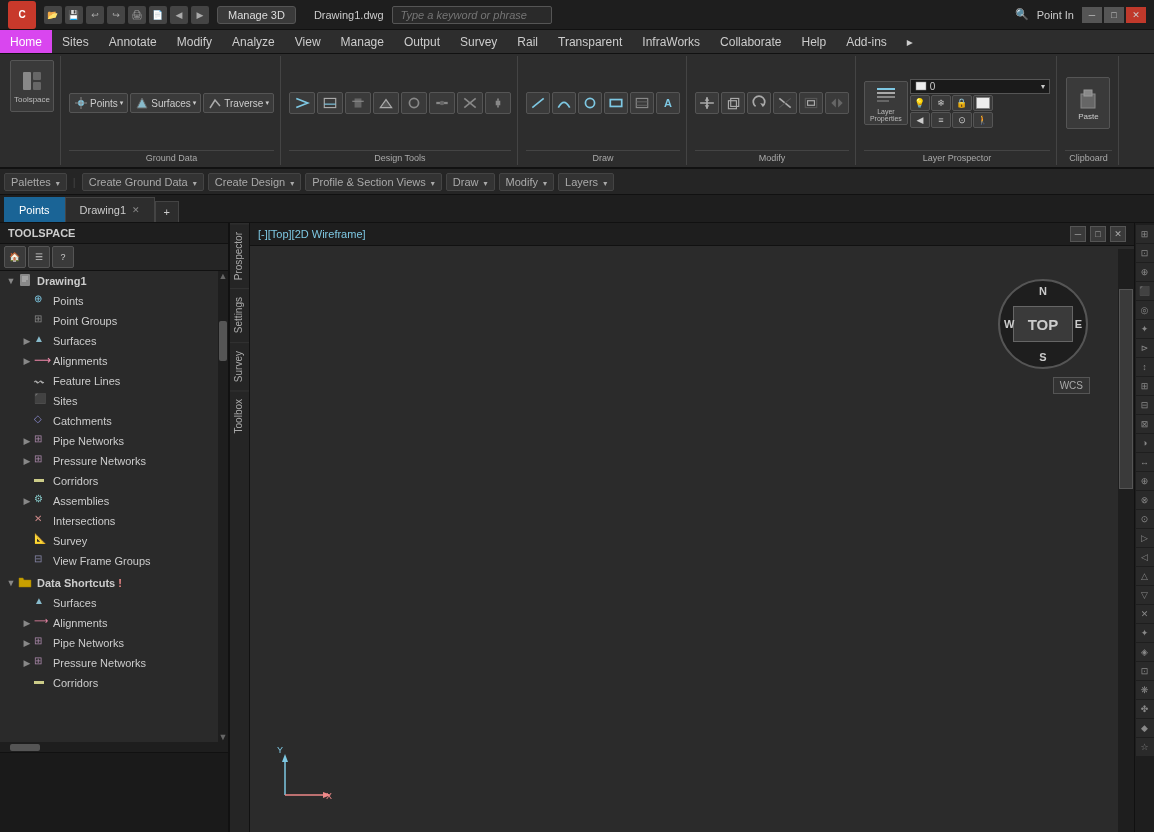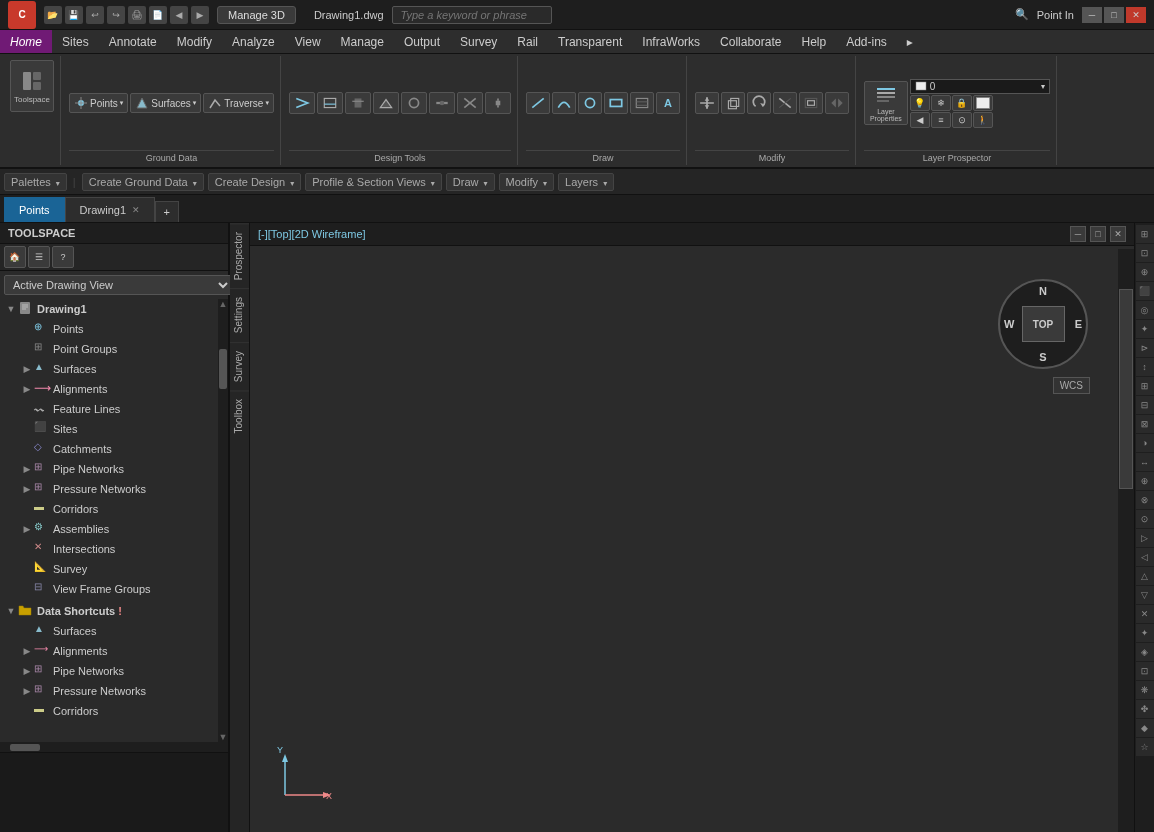--- a/index.html
+++ b/index.html
@@ -15,21 +15,21 @@
     #titlebar .search-box { background: #2a2a2a; border: 1px solid #555; border-radius: 2px; padding: 2px 8px; font-size: 11px; color: #888; width: 160px; font-style: italic; }
     #titlebar .right-items { margin-left: auto; display: flex; align-items: center; gap: 8px; }
     #titlebar .sign-in { color: #ccc; font-size: 11px; }
     #titlebar .win-btns { display: flex; gap: 2px; }
     #titlebar .win-btn { width: 20px; height: 16px; background: #555; display: flex; align-items: center; justify-content: center; font-size: 9px; cursor: pointer; color: #ccc; }
     #titlebar .win-btn.close { background: #c0392b; }
 
     
     #menubar { height: 24px; background: #2d2d2d; display: flex; align-items: center; border-bottom: 1px solid #111; }
     .menu-item { padding: 4px 10px; font-size: 12px; color: #ccc; cursor: pointer; height: 100%; display: flex; align-items: center; }
-    .menu-item.active { background: #701a75; color: white; font-style: italic; }
+    .menu-item.active { background: #d946ef; color: white; }
 
     
     #ribbon { height: 115px; background: #2d2d2d; border-bottom: 2px solid #111; display: flex; flex-direction: column; }
     #ribbon-content { flex: 1; display: flex; align-items: stretch; padding: 2px 4px; gap: 2px; }
     .ribbon-group { display: flex; flex-direction: column; align-items: center; border-right: 1px solid #444; padding: 2px 6px; min-width: 60px; }
     .ribbon-group-icons { display: flex; gap: 2px; flex-wrap: wrap; justify-content: center; flex: 1; align-items: center; }
     .ribbon-group-label { font-size: 9px; color: #aaa; text-align: center; margin-top: 2px; border-top: 1px solid #444; width: 100%; padding-top: 2px; white-space: nowrap; overflow: hidden; text-overflow: ellipsis; }
     .ribbon-icon { width: 32px; height: 32px; background: #3a3a3a; border: 1px solid #555; border-radius: 2px; display: flex; flex-direction: column; align-items: center; justify-content: center; cursor: pointer; font-size: 8px; color: #ccc; }
     .ribbon-icon svg { width: 16px; height: 16px; }
     .ribbon-dropdown { display: flex; align-items: center; gap: 2px; background: #3a3a3a; border: 1px solid #555; border-radius: 2px; padding: 2px 4px; cursor: pointer; font-size: 10px; color: #ccc; white-space: nowrap; }
@@ -84,21 +84,21 @@
     #viewport-header .vp-btn { width: 16px; height: 16px; background: #3a3a3a; border: 1px solid #555; display: flex; align-items: center; justify-content: center; font-size: 9px; color: #aaa; cursor: pointer; }
     #viewport-canvas { flex: 1; background: #2b2b2b; position: absolute; top: 26px; left: 0; right: 16px; bottom: 0; }
     
     #compass { position: absolute; top: 30px; right: 30px; width: 90px; height: 90px; }
     .compass-ring { width: 90px; height: 90px; border-radius: 50%; border: 2px solid #555; background: #1e1e1e; position: relative; display: flex; align-items: center; justify-content: center; }
     .compass-letter { position: absolute; font-size: 11px; font-weight: bold; color: #ccc; }
     .compass-letter.n { top: 4px; left: 50%; transform: translateX(-50%); }
     .compass-letter.s { bottom: 4px; left: 50%; transform: translateX(-50%); }
     .compass-letter.e { right: 4px; top: 50%; transform: translateY(-50%); }
     .compass-letter.w { left: 4px; top: 50%; transform: translateY(-50%); }
-    .compass-center { width: 43px; height: 36px; background: #3a3a3a; border: 1px solid #666; display: flex; align-items: center; justify-content: center; font-size: 10px; font-weight: bold; color: #ccc; cursor: pointer; }
+    .compass-center { width: 60px; height: 36px; background: #3a3a3a; border: 1px solid #666; display: flex; align-items: center; justify-content: center; font-size: 15px; font-weight: bold; color: #ccc; cursor: pointer; }
     #wcs-label { position: absolute; top: 128px; right: 28px; background: #333; border: 1px solid #555; padding: 2px 6px; font-size: 10px; color: #aaa; cursor: pointer; }
     
     #axis-indicator { position: absolute; bottom: 20px; left: 20px; }
     #viewport-scrollbar-v { position: absolute; right: 0; top: 26px; bottom: 0; width: 16px; background: #1e1e1e; }
     #viewport-scrollbar-thumb { width: 14px; height: 200px; background: #3a3a3a; border: 1px solid #555; margin: 0 1px; margin-top: 40px; cursor: pointer; }
 
     
     #far-right { width: 20px; background: #1e1e1e; border-left: 1px solid #111; display: flex; flex-direction: column; align-items: center; padding: 2px 0; gap: 1px; }
     .fr-icon { width: 18px; height: 18px; background: #2a2a2a; display: flex; align-items: center; justify-content: center; font-size: 9px; color: #888; cursor: pointer; }
 
@@ -362,20 +362,32 @@
               <div class="ribbon-icon" style="width:20px;height:16px;font-size:9px;">≡</div>
               <div class="ribbon-icon" style="width:20px;height:16px;font-size:9px;">⊙</div>
               <div class="ribbon-icon" style="width:20px;height:16px;font-size:9px;">🚶</div>
             </div>
           </div>
         </div>
       </div>
       <div class="ribbon-group-label">Layer Prospector</div>
     </div>
 
+    <div class="ribbon-group" style="min-width:60px;">
+      <div class="ribbon-group-icons">
+        <div class="ribbon-large-btn">
+          <svg width="22" height="24" viewBox="0 0 22 24">
+            <rect x="4" y="8" width="14" height="14" fill="#666" stroke="#888" stroke-width="1"></rect>
+            <rect x="7" y="4" width="8" height="6" fill="#888" stroke="#999" stroke-width="1"></rect>
+          </svg>
+          <span style="font-size:8px;">Paste</span>
+        </div>
+      </div>
+      <div class="ribbon-group-label">Clipboard</div>
+    </div>
   </div>
 </div>
 
 <div id="toolbar-row">
   <div class="toolbar-label"><span>Palettes</span> <span class="arrow">▾</span></div>
   <span style="color:#444;margin:0 2px;">|</span>
   <div class="toolbar-label"><span>Create Ground Data</span> <span class="arrow">▾</span></div>
   <div class="toolbar-label"><span>Create Design</span> <span class="arrow">▾</span></div>
   <div class="toolbar-label"><span>Profile &amp; Section Views</span> <span class="arrow">▾</span></div>
   <div class="toolbar-label"><span>Draw</span> <span class="arrow">▾</span></div>
@@ -396,25 +408,20 @@
 
   <div id="toolspace">
     <div id="toolspace-header">
       <span>TOOLSPACE</span>
     </div>
     <div id="toolspace-toolbar">
       <div class="ts-btn">🏠</div>
       <div class="ts-btn">☰</div>
       <div class="ts-btn">?</div>
     </div>
-    <select id="dropdown-selector">
-      <option>Active Drawing View</option>
-      <option>Master View</option>
-      <option>Survey View</option>
-    </select>
     <div style="display:flex;flex:1;overflow:hidden;">
       <div class="tree-area" style="flex:1;">
 
         <div class="tree-node root" style="padding-left:4px;">
           <div class="expand-btn">▼</div>
           <div class="node-icon">
             <svg width="14" height="14" viewBox="0 0 14 14">
                 <rect x="2" y="1" width="10" height="12" fill="#888" rx="1"></rect>
                 <line x1="4" y1="4" x2="10" y2="4" stroke="#ccc" stroke-width="0.8"></line>
                 <line x1="4" y1="6" x2="10" y2="6" stroke="#ccc" stroke-width="0.8"></line>

